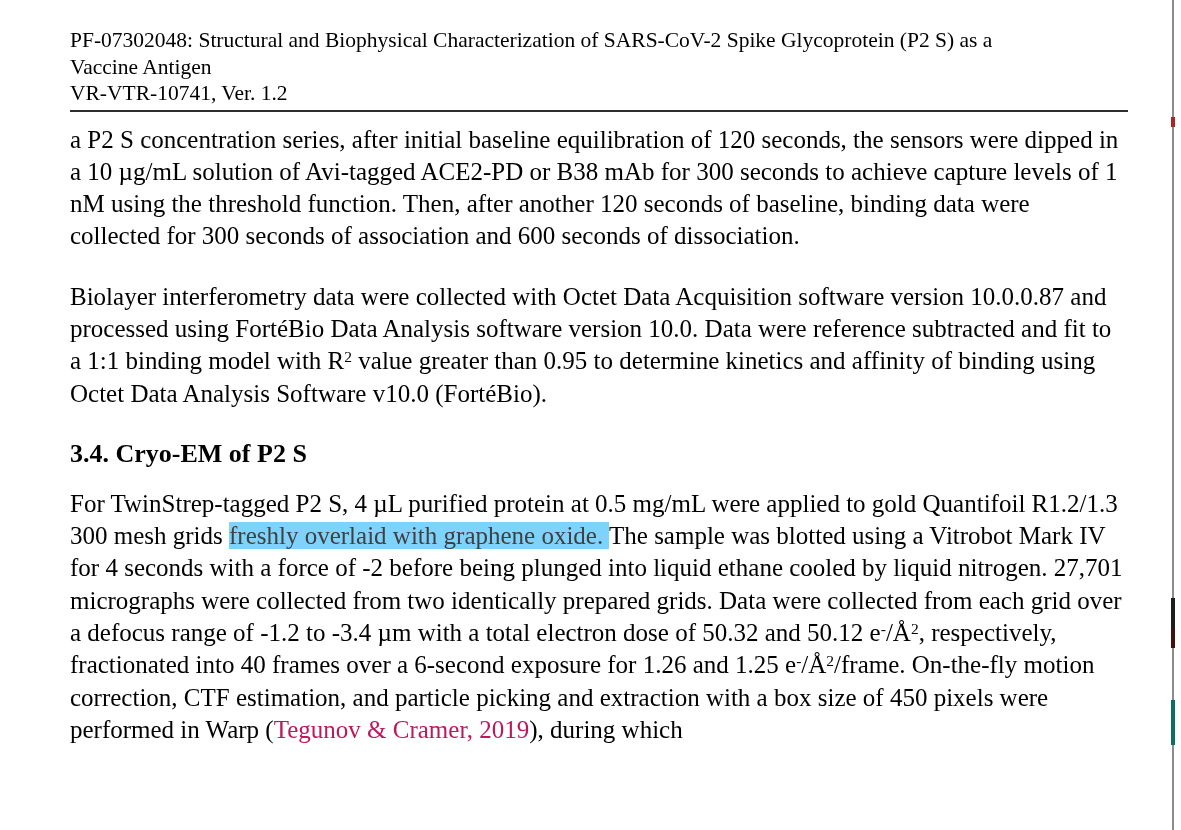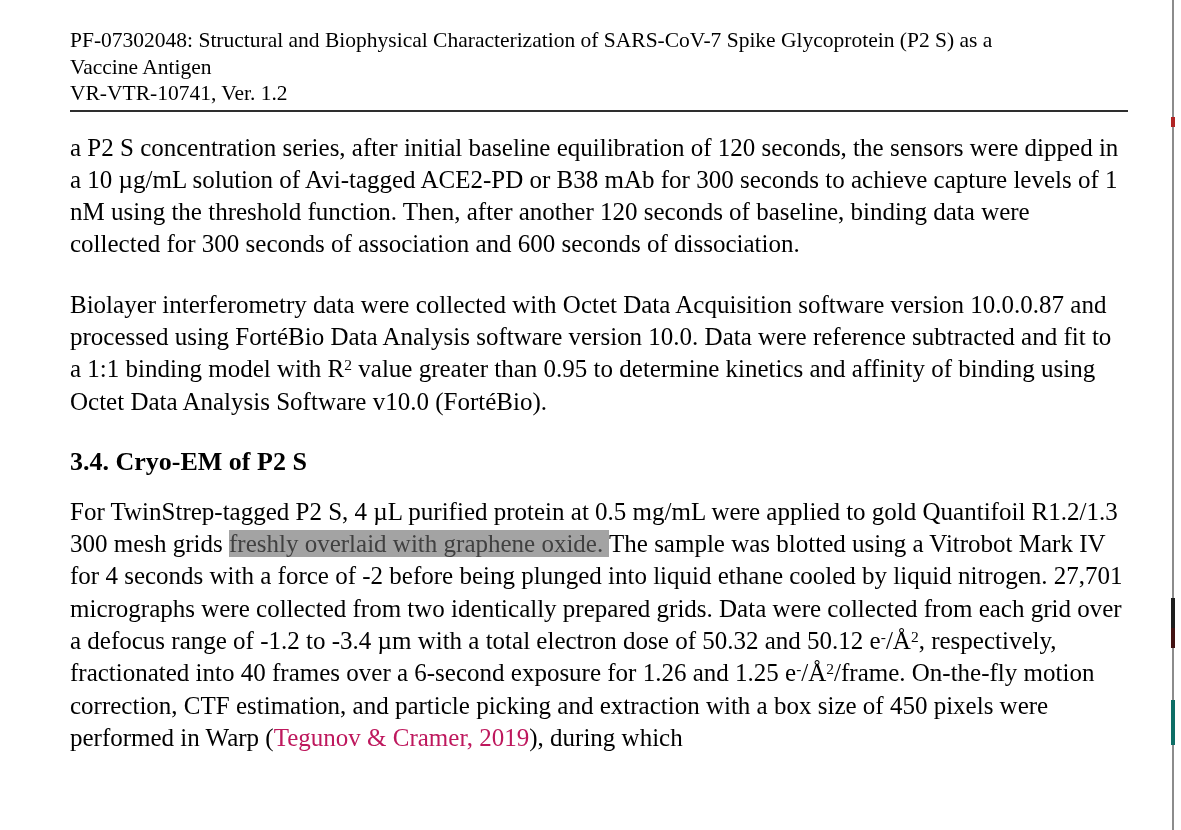--- a/index.html
+++ b/index.html
@@ -24,40 +24,40 @@
     white-space: nowrap;
   }
   .hdr-rule {
     width: 1058px;
     border-bottom: 2px solid #2e2e2e;
     margin-top: 3px;
   }
   
   .doc-body {
     width: 1056px;
-    padding-top: 20px;
+    padding-top: 12px;
     font-size: 25px;
     line-height: 32.3px;
   }
   .doc-body p { margin: 0 0 28px 0; }
   .doc-body p:last-child { margin-bottom: 0; }
   h2.sec-heading {
     font-size: 26px;
     line-height: 31px;
     font-weight: bold;
     margin: 20px 0 19px 0;
   }
   .sup {
     font-size: 0.62em;
     position: relative;
     top: -0.45em;
     line-height: 0;
   }
   .hl {
-    background: #a3a3a3;
+    background: #7dd3fc;
     color: #404040;
   }
   a.citation {
     color: #be185d;
     text-decoration: none;
     cursor: pointer;
   }
   
   .edge-line {
     position: absolute;
@@ -70,21 +70,21 @@
   .mark-dark1 { top: 598px; height: 30px; background: #1e1e1e; }
   .mark-dark2 { top: 628px; height: 20px; background: #421212; }
   .mark-teal  { top: 700px; height: 45px; background: #0e6e66; }
 </style>
 </head>
 <body>
 
 <div class="page">
 
   <header class="hdr">
-    <div class="hdr-line">PF-07302048: Structural and Biophysical Characterization of SARS-CoV-7 Spike Glycoprotein (P2 S) as a</div>
+    <div class="hdr-line">PF-07302048: Structural and Biophysical Characterization of SARS-CoV-2 Spike Glycoprotein (P2 S) as a</div>
     <div class="hdr-line">Vaccine Antigen</div>
     <div class="hdr-line">VR-VTR-10741, Ver. 1.2</div>
     <div class="hdr-rule"></div>
   </header>
 
   <main class="doc-body">
 
     <p>a P2 S concentration series, after initial baseline equilibration of 120 seconds, the sensors were dipped in a 10 µg/mL solution of Avi-tagged ACE2-PD or B38 mAb for 300 seconds to achieve capture levels of 1 nM using the threshold function. Then, after another 120 seconds of baseline, binding data were collected for 300 seconds of association and 600 seconds of dissociation.</p>
 
     <p><span>Biolayer interferometry data were collected with Octet Data Acquisition software version 10.0.0.87 and processed using FortéBio Data Analysis software version 10.0. Data were reference subtracted and fit to a 1:1 binding model with R</span><span class="sup">2</span><span> value greater than 0.95 to determine kinetics and affinity of binding using Octet Data Analysis Software v10.0 (FortéBio).</span></p>

